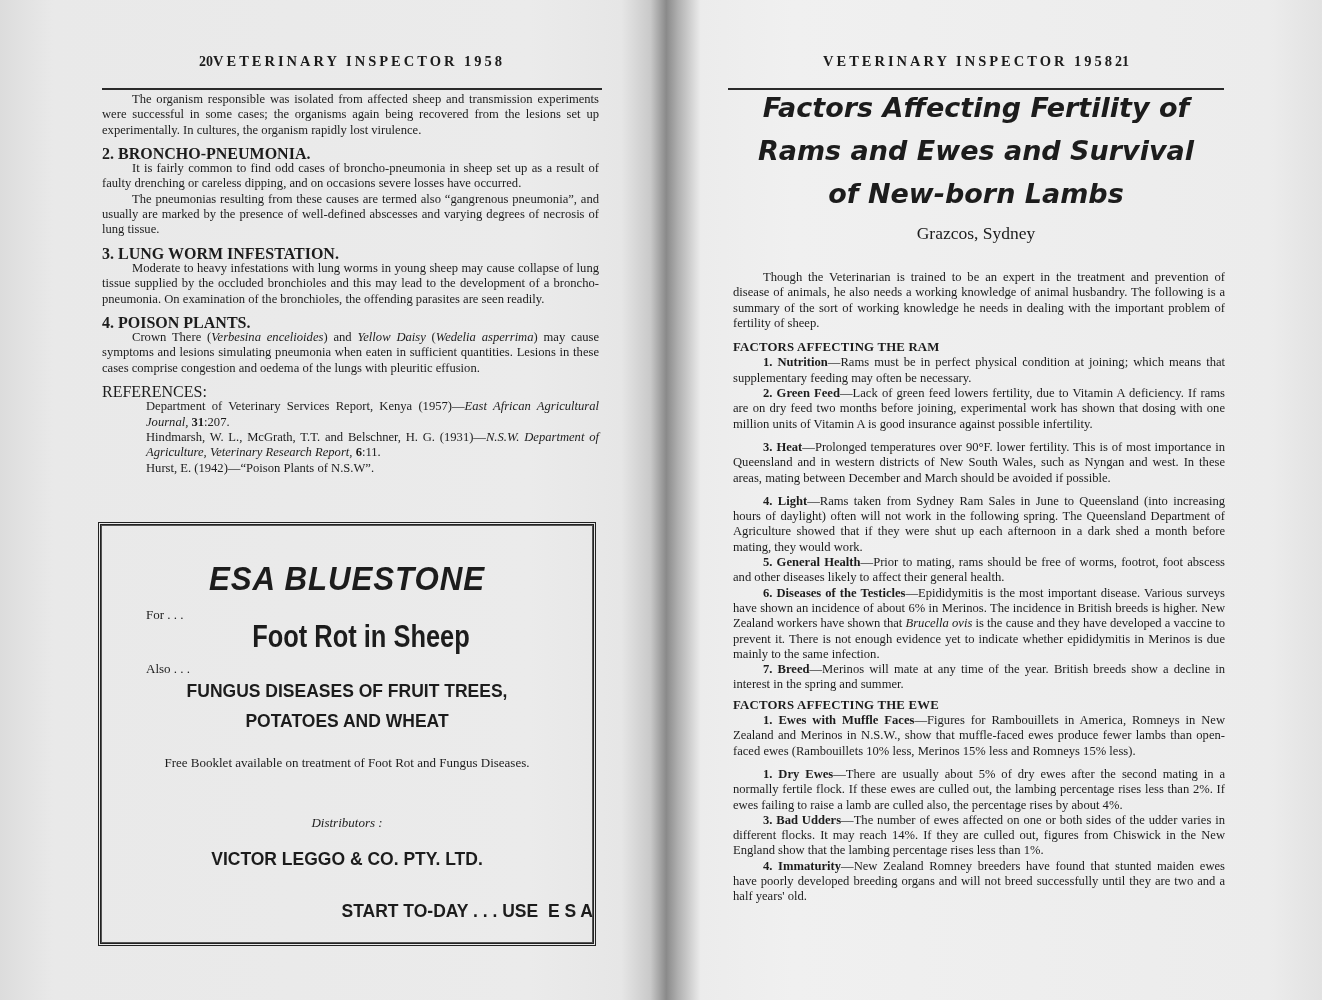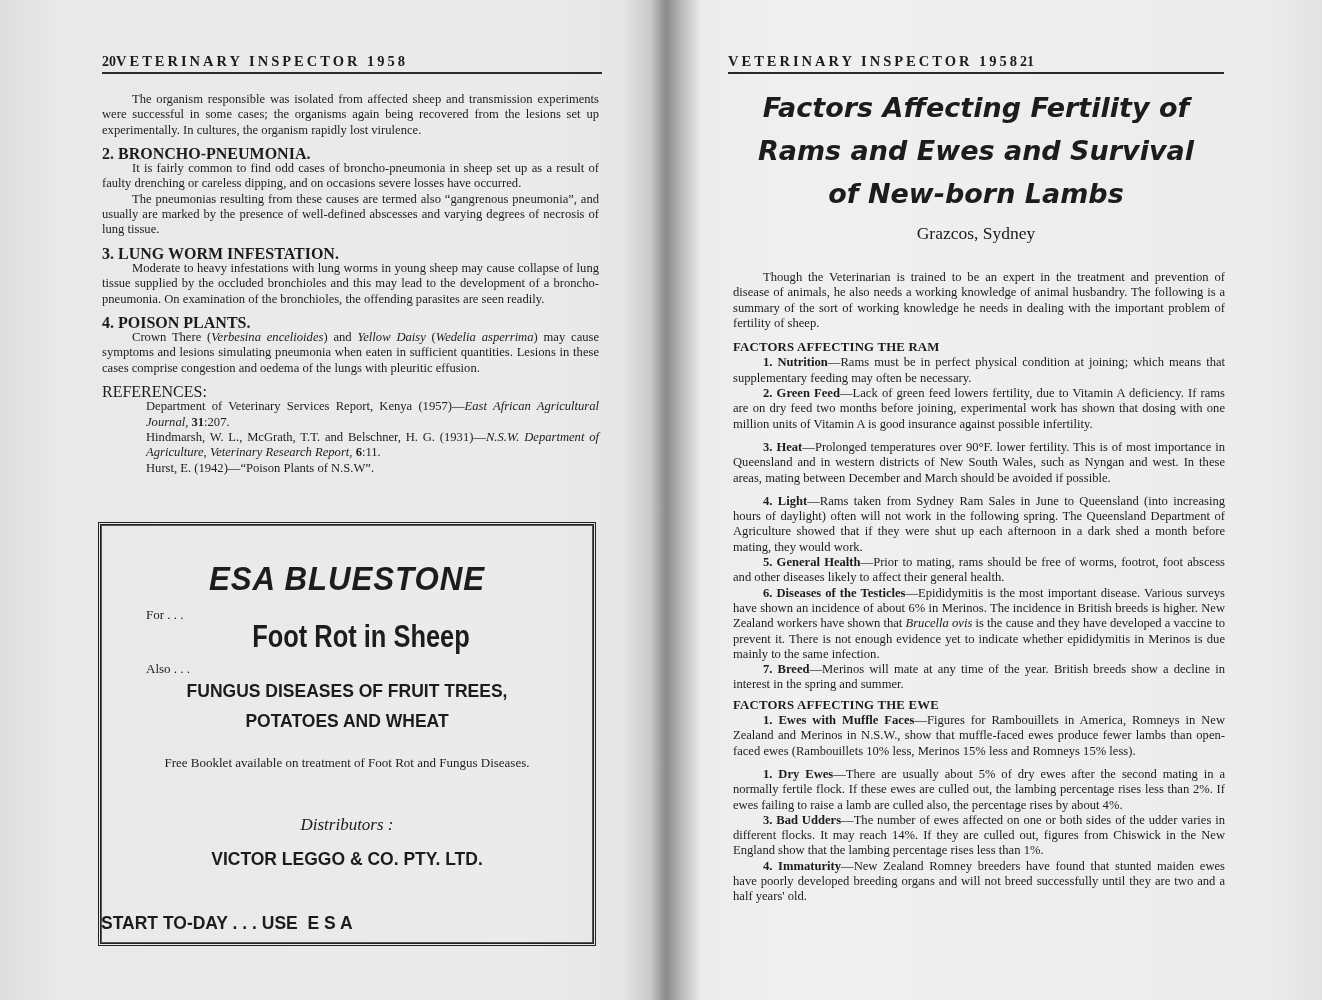--- a/index.html
+++ b/index.html
@@ -14,22 +14,22 @@
     background:linear-gradient(90deg,#dcdcdc 0%,#e9e9e9 4%,#ebebeb 40%,#e6e6e6 47%,#c9c9c9 49.2%,#8a8a8a 50.4%,#b0b0b0 51.3%,#ececec 53%,#f0f0f0 60%,#ececec 96%,#e2e2e2 100%);
   }
   .page { position:absolute; top:0; height:1000px; }
   .page.left { left:0; width:661px; }
   .page.right { left:661px; width:661px; }
 
   .running-head {
     position:absolute; top:48px; height:22px;
     border-bottom:2px solid #2a2a2a;
     font-weight:bold; font-size:14.5px; letter-spacing:3px;
-    display:flex; justify-content:flex-start; align-items:flex-end;
-    padding-bottom:2px;
+    display:flex; justify-content:center; align-items:flex-end;
+    padding-bottom:18px;
   }
   .left .running-head { left:102px; width:500px; }
   .right .running-head { left:67px; width:496px; }
   .pgnum { font-size:14px; letter-spacing:0; font-weight:bold; }
 
   .col { position:absolute; font-size:12.6px; line-height:15.3px; text-align:justify; }
   .left .col { left:102px; width:497px; top:92px; }
   .right .col { left:72px; width:492px; top:270px; }
 
   p { margin:0; }
@@ -46,22 +46,22 @@
     border:3px double #222; box-shadow:inset 0 0 0 1px #555;
     font-family:"Liberation Sans", "DejaVu Sans", sans-serif;
   }
   .ad-brand { position:absolute; left:0; width:100%; top:34px; text-align:center;
     font-size:34px; font-weight:bold; font-style:italic; letter-spacing:1px; transform:scaleX(0.92); }
   .ad-for { position:absolute; left:45px; top:82px; font-family:"Liberation Serif", serif; font-size:13px; }
   .ad-main { position:absolute; left:60px; width:400px; top:94px; text-align:center; font-size:31px; font-weight:bold; transform:scaleX(0.82); transform-origin:center; }
   .ad-also { position:absolute; left:45px; top:136px; font-family:"Liberation Serif", serif; font-size:13px; }
   .ad-line { position:absolute; left:0; width:100%; text-align:center; font-weight:bold; font-size:17.5px; }
   .ad-free { position:absolute; left:60px; width:372px; top:228px; text-align:center; font-family:"Liberation Serif", serif; font-size:13px; line-height:19px; }
-  .ad-dist { position:absolute; left:0; width:100%; top:290px; text-align:center; font-family:"Liberation Serif", serif; font-style:italic; font-size:17px; }
-  .ad-cta { position:absolute; left:0; width:100%; top:376px; text-align:left; font-weight:bold; font-size:17.5px;margin-top:12px; }
+  .ad-dist { position:absolute; left:0; width:100%; top:290px; text-align:center; font-family:"Liberation Serif", serif; font-style:italic; font-size:13px; }
+  .ad-cta { position:absolute; left:0; width:100%; top:376px; text-align:right; font-weight:bold; font-size:17.5px; }
 
   .title {
     position:absolute; left:67px; width:496px; top:86px; text-align:center;
     font-family:"DejaVu Sans", sans-serif; font-weight:bold; font-style:italic;
     font-size:27px; line-height:43px;
   }
   .byline {
     position:absolute; left:67px; width:496px; top:225px; text-align:center;
     font-family:"Liberation Serif", serif; font-size:17.5px; line-height:17px;
   }

